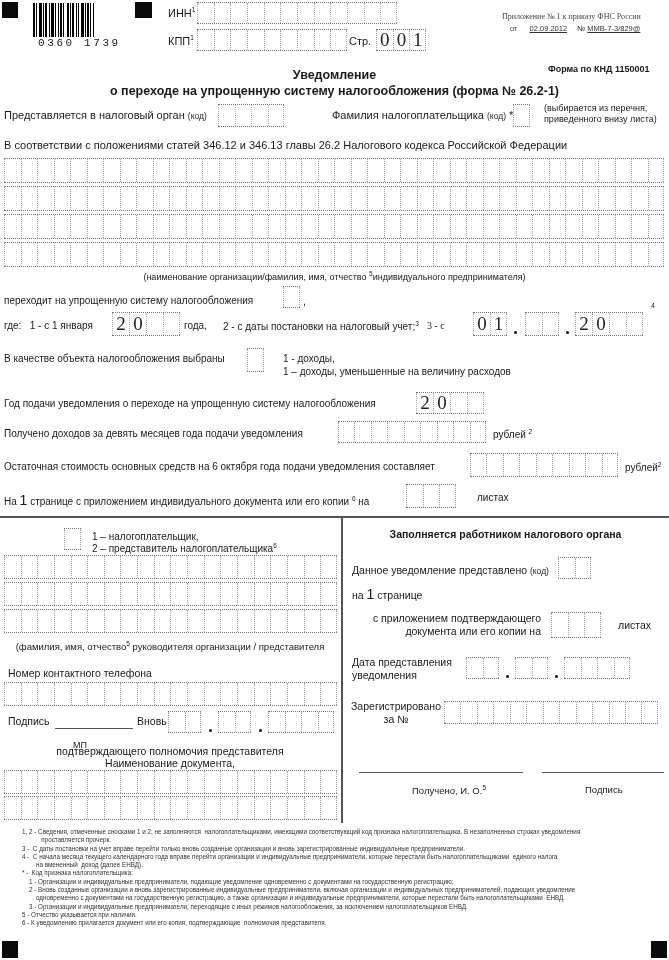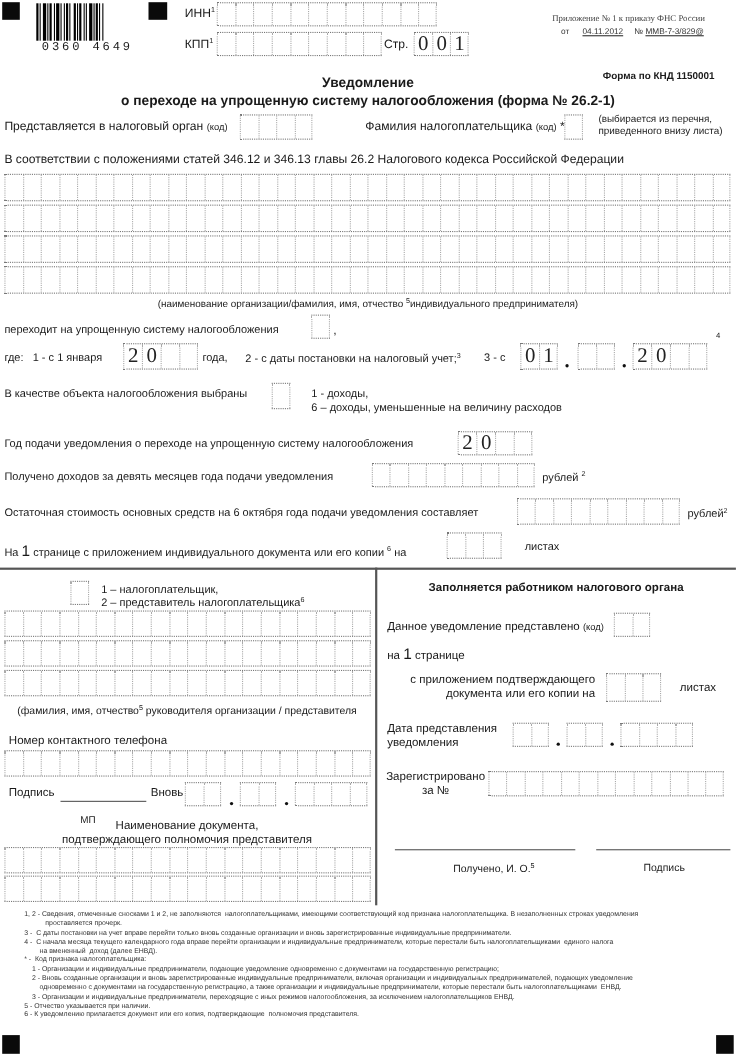--- a/index.html
+++ b/index.html
@@ -66,21 +66,21 @@
     <span style="width: 3px; background: rgb(0, 0, 0);"></span>
     <span style="width: 1px; background: transparent;"></span>
     <span style="width: 1px; background: rgb(0, 0, 0);"></span>
     <span style="width: 1px; background: transparent;"></span>
     <span style="width: 2px; background: rgb(0, 0, 0);"></span>
     <span style="width: 1px; background: transparent;"></span>
     <span style="width: 1px; background: rgb(0, 0, 0);"></span>
     <span style="width: 2px; background: transparent;"></span>
     <span style="width: 1px; background: rgb(0, 0, 0);"></span>
   </div>
-<div class="t" style="left:38px;top:37px;font-size:11px;letter-spacing:2.6px;font-family:'Liberation Mono',monospace;">0360 4649</div>
+<div class="t" style="left:38px;top:37px;font-size:11px;letter-spacing:2.6px;font-family:'Liberation Mono',monospace;">0360 1739</div>
 
 <div class="t" style="left:168px;top:6px;font-size:11px;"><span>ИНН</span><sup>1</sup></div>
 <div class="cells" style="left:197px;top:2px;height:22px;width:200px;">
     <div class="cell" style="width: 16.6667px;"></div>
     <div class="cell" style="width: 16.6667px;"></div>
     <div class="cell" style="width: 16.6667px;"></div>
     <div class="cell" style="width: 16.6667px;"></div>
     <div class="cell" style="width: 16.6667px;"></div>
     <div class="cell" style="width: 16.6667px;"></div>
     <div class="cell" style="width: 16.6667px;"></div>
@@ -105,21 +105,21 @@
 <div class="t" style="left:349px;top:35px;font-size:11px;">Стр.</div>
 <div class="cells" style="left:376px;top:29px;height:22px;width:50px;">
     <div class="cell" style="width: 16.6667px;">0</div>
     <div class="cell" style="width: 16.6667px;">0</div>
     <div class="cell" style="width: 16.6667px;">1</div>
   </div>
 
 <div class="t" style="left:502px;top:12px;font-family:'Liberation Serif',serif;font-size:8px;color:#444;">Приложение № 1 к приказу ФНС России</div>
 <div class="t" style="left:510px;top:24px;font-size:7.5px;color:#333;">
   <span>от</span>
-  <span style="text-decoration:underline;margin-left:10px;margin-right:8px;">04.11.2012</span>
+  <span style="text-decoration:underline;margin-left:10px;margin-right:8px;">02.09.2012</span>
   <span>№</span>
   <span style="text-decoration:underline;">ММВ-7-3/829@</span>
 </div>
 <div class="t b" style="left:548px;top:64px;font-size:9px;">Форма по КНД 1150001</div>
 
 <div class="t b center" style="left:0;width:669px;top:68px;font-size:12.5px;">Уведомление</div>
 <div class="t b center" style="left:0;width:669px;top:84px;font-size:12.5px;">о  переходе на упрощенную систему налогообложения (форма № 26.2-1)</div>
 
 <div class="t" style="left:4px;top:109px;"><span>Представляется в налоговый орган</span> <span class="sm">(код)</span></div>
 <div class="cells" style="left:218px;top:104px;height:23px;width:66px;">
@@ -317,21 +317,21 @@
 
 <div class="t" style="left:4px;top:320px;font-size:10px;"><span>где:</span>&nbsp;&nbsp; <span>1 - с 1 января</span></div>
 <div class="cells" style="left:112px;top:312px;height:24px;width:68px;">
     <div class="cell" style="width: 17px;">2</div>
     <div class="cell" style="width: 17px;">0</div>
     <div class="cell" style="width: 17px;"></div>
     <div class="cell" style="width: 17px;"></div>
   </div>
 <div class="t" style="left:184px;top:320px;font-size:10px;">года,</div>
 <div class="t" style="left:223px;top:320px;font-size:10px;"><span>2 - с даты постановки на налоговый учет;</span><sup>3</sup></div>
-<div class="t" style="left:440px;top:320px;font-size:10px;">3 - с</div>
+<div class="t" style="left:427px;top:320px;font-size:10px;font-family:Liberation Serif, serif;">3 - с</div>
 <div class="cells" style="left:473px;top:312px;height:24px;width:34px;">
     <div class="cell" style="width: 17px;">0</div>
     <div class="cell" style="width: 17px;">1</div>
   </div>
 <div class="dot" style="left:514px;top:331px;"></div>
 <div class="cells" style="left:525px;top:312px;height:24px;width:34px;">
     <div class="cell" style="width: 17px;"></div>
     <div class="cell" style="width: 17px;"></div>
   </div>
 <div class="dot" style="left:566px;top:331px;"></div>
@@ -341,21 +341,21 @@
     <div class="cell" style="width: 17px;"></div>
     <div class="cell" style="width: 17px;"></div>
   </div>
 <div class="t" style="left:651px;top:302px;font-size:7px;">4</div>
 
 <div class="t" style="left:4px;top:353px;font-size:10px;">В качестве объекта налогообложения выбраны</div>
 <div class="cells" style="left:247px;top:348px;height:24px;width:17px;">
     <div class="cell" style="width: 17px;"></div>
   </div>
 <div class="t" style="left:283px;top:353px;font-size:10px;">1 - доходы,</div>
-<div class="t" style="left:283px;top:366px;font-size:10px;">6 – доходы, уменьшенные на  величину расходов</div>
+<div class="t" style="left:283px;top:366px;font-size:10px;">1 – доходы, уменьшенные на  величину расходов</div>
 
 <div class="t" style="left:4px;top:398px;font-size:10px;">Год подачи уведомления о переходе на упрощенную систему налогообложения</div>
 <div class="cells" style="left:416px;top:392px;height:22px;width:68px;">
     <div class="cell" style="width: 17px;">2</div>
     <div class="cell" style="width: 17px;">0</div>
     <div class="cell" style="width: 17px;"></div>
     <div class="cell" style="width: 17px;"></div>
   </div>
 
 <div class="t" style="left:4px;top:428px;font-size:10px;">Получено доходов за девять месяцев года подачи уведомления</div>
@@ -510,22 +510,22 @@
   </div>
 <div class="dot" style="left:259px;top:729px;"></div>
 <div class="cells" style="left:268px;top:711px;height:22px;width:66px;">
     <div class="cell" style="width: 16.5px;"></div>
     <div class="cell" style="width: 16.5px;"></div>
     <div class="cell" style="width: 16.5px;"></div>
     <div class="cell" style="width: 16.5px;"></div>
   </div>
 <div class="t" style="left:73px;top:740px;font-size:9px;">МП</div>
 <div class="t center" style="left:0;width:340px;top:745px;font-size:10.5px;line-height:12px;">
+  <div>подтверждающего полномочия представителя</div>
   <div>Наименование документа,</div>
-  <div>подтверждающего полномочия представителя</div>
 </div>
 <div class="cells" style="left:4px;top:770px;height:24px;width:333px;">
     <div class="cell" style="width: 16.65px;"></div>
     <div class="cell" style="width: 16.65px;"></div>
     <div class="cell" style="width: 16.65px;"></div>
     <div class="cell" style="width: 16.65px;"></div>
     <div class="cell" style="width: 16.65px;"></div>
     <div class="cell" style="width: 16.65px;"></div>
     <div class="cell" style="width: 16.65px;"></div>
     <div class="cell" style="width: 16.65px;"></div>

